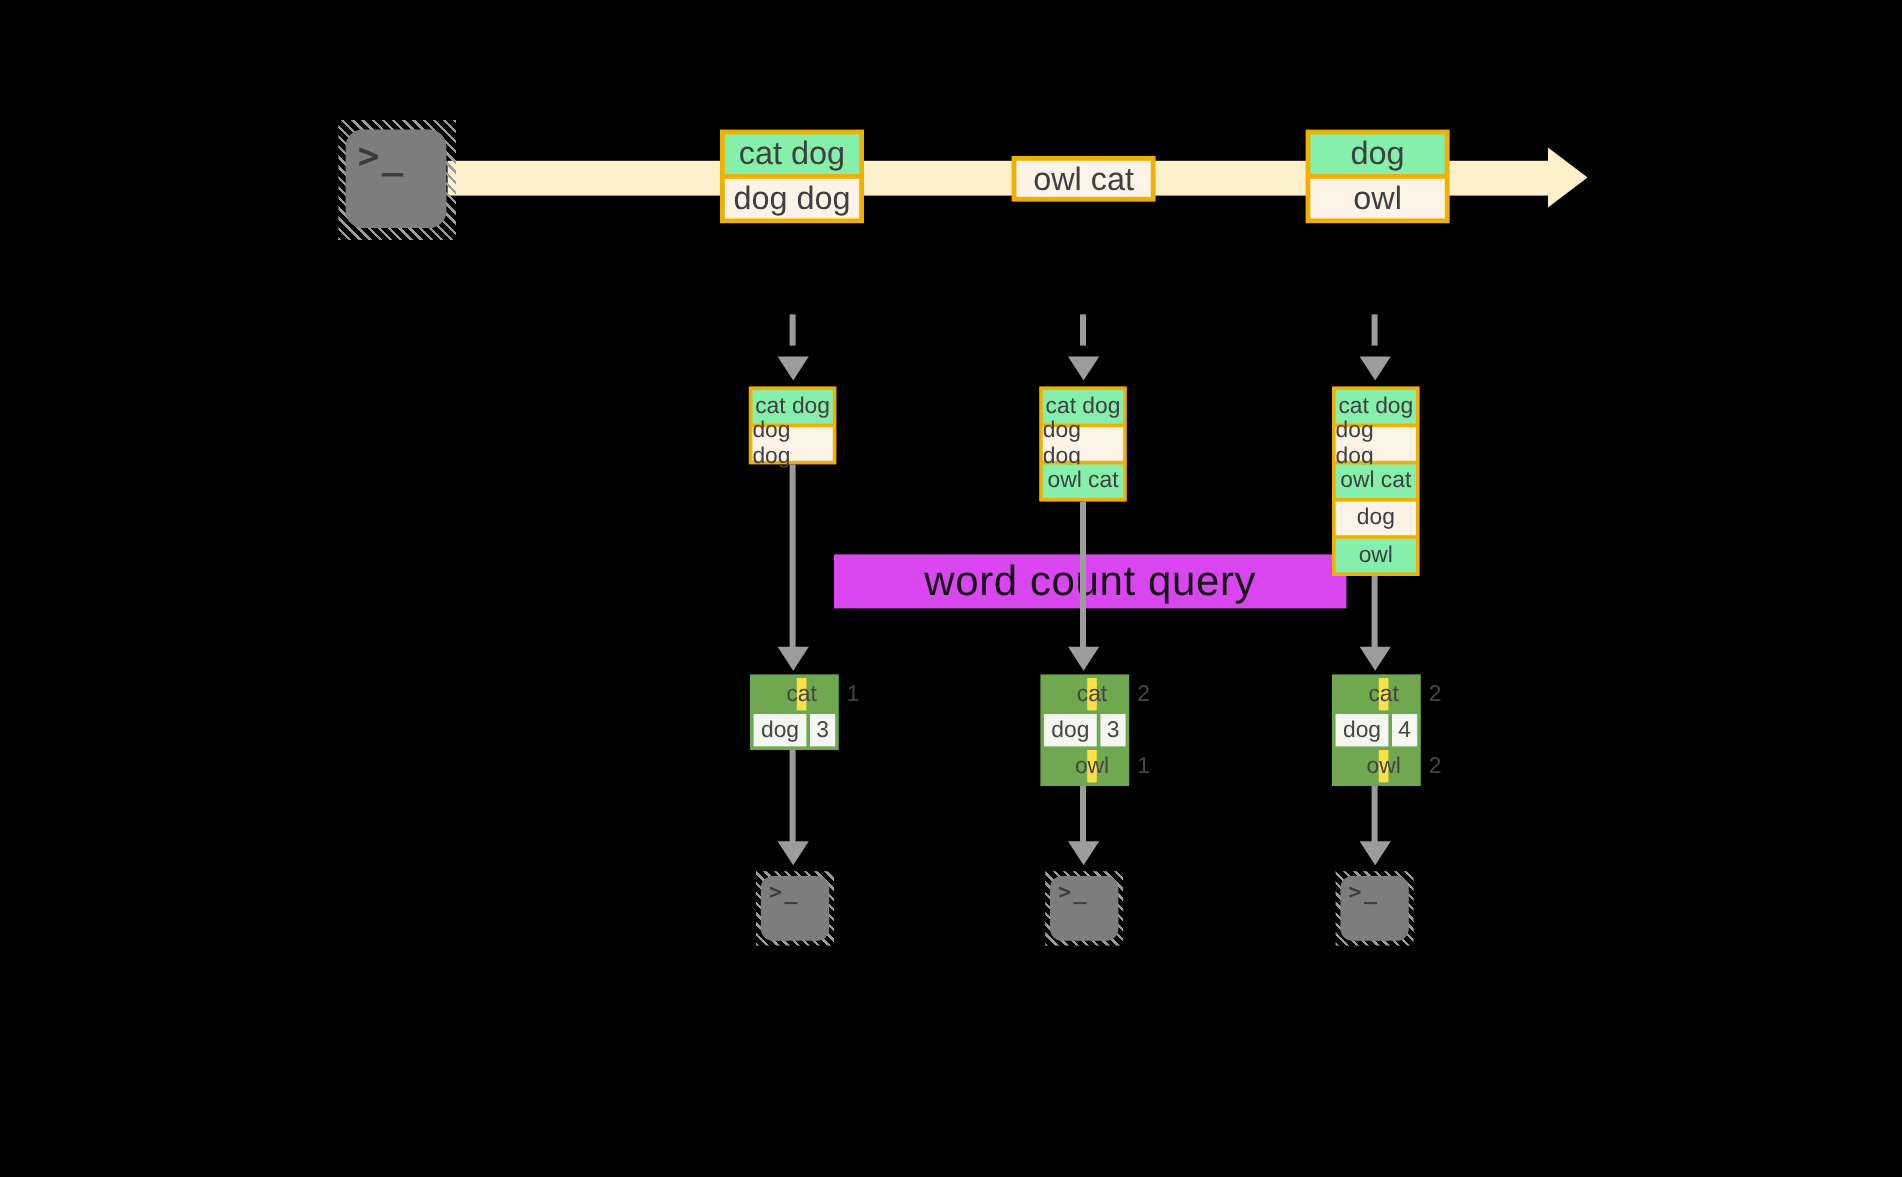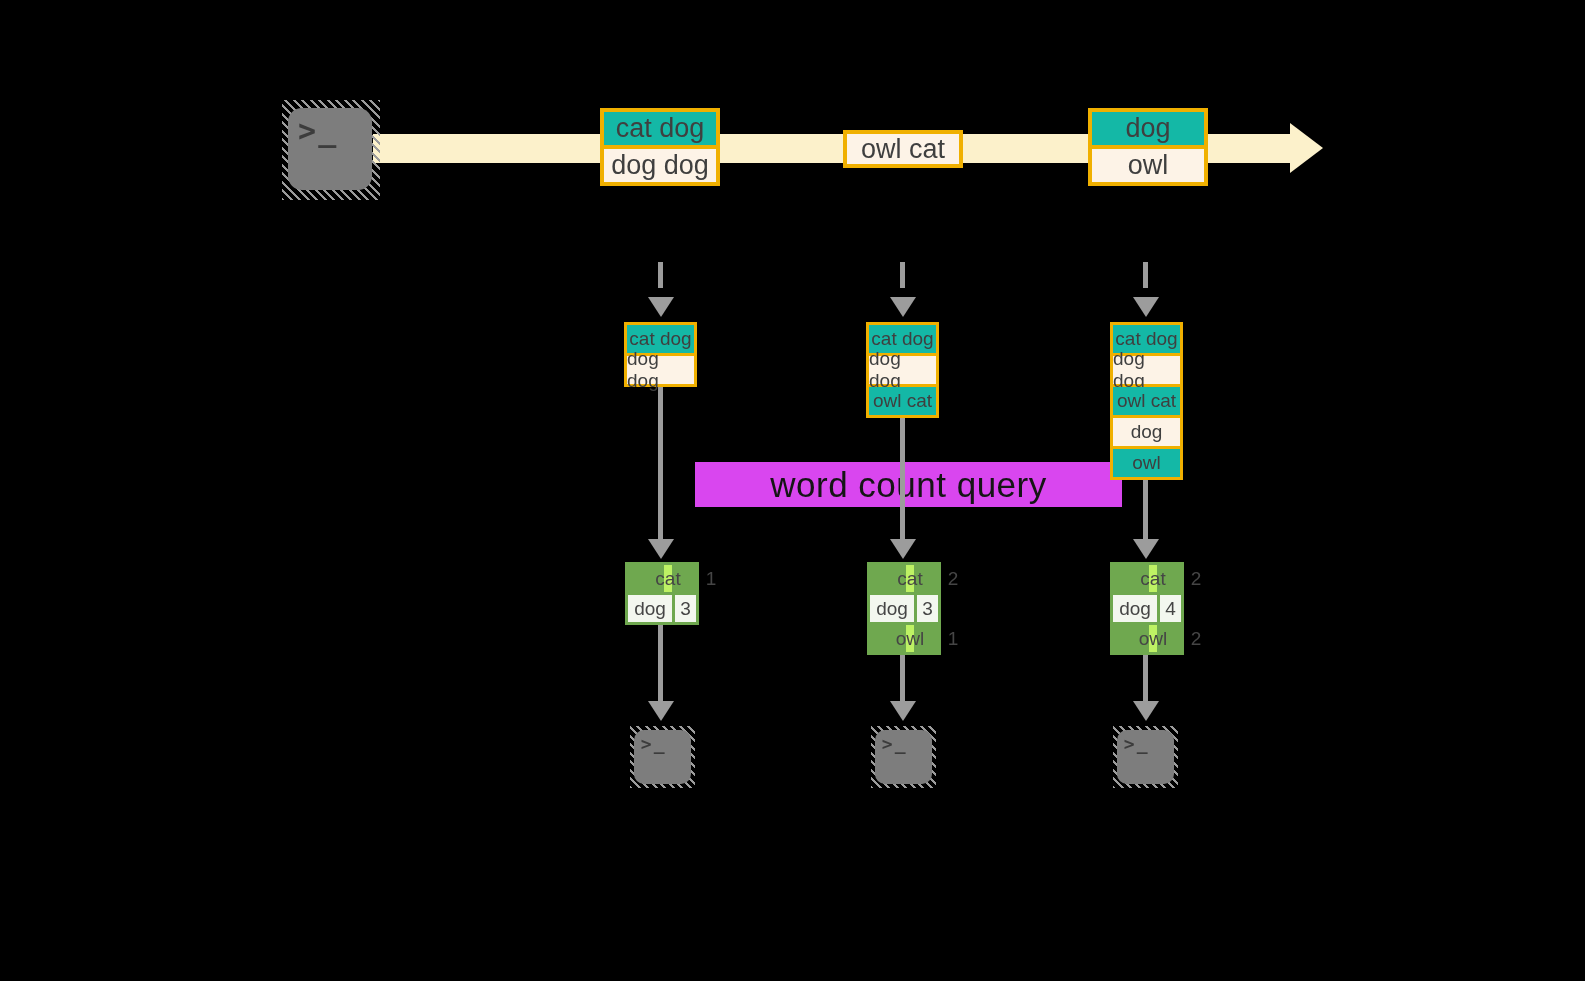--- a/index.html
+++ b/index.html
@@ -15,26 +15,26 @@
   .stream-head{position:absolute;width:0;height:0;border-top:25px solid transparent;
                border-bottom:25px solid transparent;border-left:33px solid #fcf1cb;z-index:1;}
   
   .obox{position:absolute;background:#f0b000;display:flex;flex-direction:column;z-index:3;}
   .obox .row{display:flex;align-items:center;justify-content:center;color:#3f3f3f;}
   .sbox{padding:4px;gap:4px;}
   .sbox .row{width:112px;height:33px;font-size:27px;}
   .sbox1r .row{height:30px;}
   .stack{padding:3px;gap:3px;}
   .stack .row{width:67px;height:28px;font-size:19px;}
-  .fill-a{background:#14b8a6;}
+  .fill-a{background:#86efac;}
   .fill-b{background:#fdf3e7;}
   
   .gtable{position:absolute;background:#6fa84f;padding:3px;display:grid;grid-template-columns:44px 21px;gap:3px;z-index:3;}
   .gtable .cell{display:flex;align-items:center;justify-content:center;height:27px;font-size:19px;color:#454545;}
-  .gfill-a{background:#bef264;margin-left:36px;}
+  .gfill-a{background:#fde047;margin-left:36px;}
   .gfill-b{background:#f3f7ef;}
   
   .vline{position:absolute;width:5px;background:#9c9c9c;z-index:3;}
   .head-down{position:absolute;width:0;height:0;border-left:13px solid transparent;
              border-right:13px solid transparent;border-top:20px solid #9c9c9c;z-index:3;}
   .over{z-index:4;}
   
   .query-band{position:absolute;left:695px;top:462px;width:427px;height:45px;background:#d946ef;z-index:2;
               display:flex;align-items:center;justify-content:center;}
   .query-band span{font-size:35px;color:#151515;letter-spacing:0.5px;}

